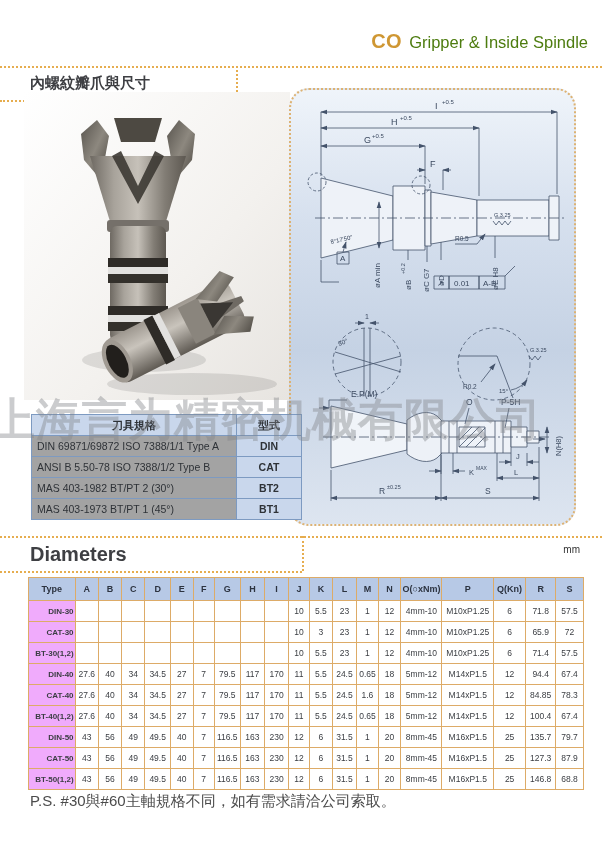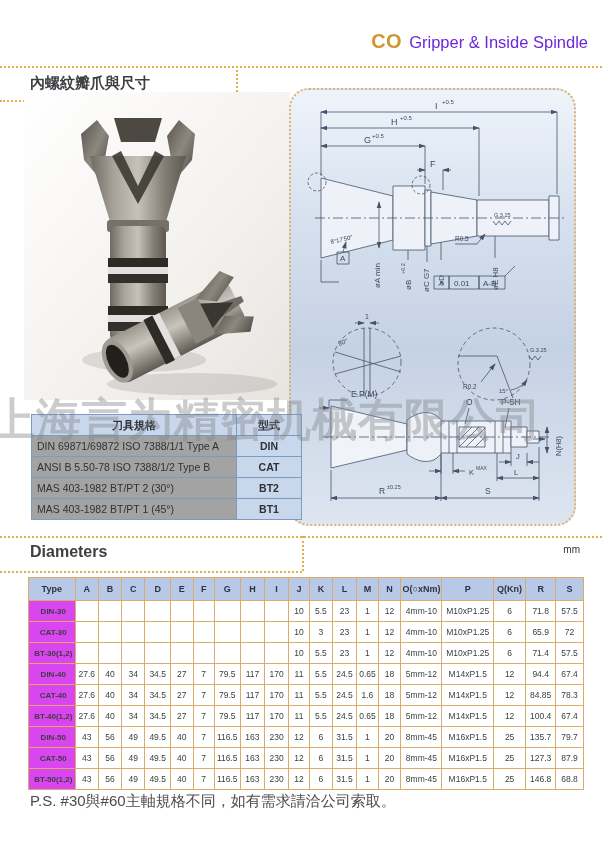--- a/index.html
+++ b/index.html
@@ -2,34 +2,34 @@
 <html><head>
 <meta charset="utf-8">
 <style>
   html,body{margin:0;padding:0;background:#ffffff;}
   .page{position:relative;width:602px;height:855px;background:#ffffff;overflow:hidden;
         font-family:"Liberation Sans",sans-serif;color:#3a3c40;}
 
   
   .brand{position:absolute;top:30px;right:14px;white-space:nowrap;}
   .brand .logo{color:#cf9733;font-weight:bold;font-size:20px;letter-spacing:.5px;}
-  .brand .title{color:#6d28d9;font-size:16.5px;margin-left:7px;}
+  .brand .title{color:#4d7c0f;font-size:16.5px;margin-left:7px;}
 
   
   .hrule{position:absolute;height:0;border-top:2px dotted #e6ad4f;}
   .vrule{position:absolute;width:0;border-left:2px dotted #e6ad4f;}
   #rule-top{top:66px;left:0;width:602px;}
   #rule-title-bottom{top:100px;left:0;width:236px;}
   #rule-title-vert{top:66px;left:236px;height:34px;}
   #rule-diam-top{top:536px;left:0;width:602px;}
   #rule-diam-bottom{top:571px;left:0;width:302px;}
   #rule-diam-vert{top:536px;left:302px;height:35px;}
 
   .section-title{position:absolute;top:74px;left:30px;font-size:15px;font-weight:bold;color:#3e3f43;}
-  .diam-title{position:absolute;top:543px;left:30px;font-size:16px;font-weight:bold;color:#3e3f43;}
+  .diam-title{position:absolute;top:543px;left:30px;font-size:20px;font-weight:bold;color:#3e3f43;}
   .unit-label{position:absolute;top:544px;left:538px;width:42px;text-align:right;font-size:10px;color:#333;}
 
   
   .photo{position:absolute;left:24px;top:92px;width:266px;height:308px;}
 
   
   .panel{position:absolute;left:289px;top:88px;width:287px;height:438px;border:2px dotted #ddb273;
          border-radius:20px;box-sizing:border-box;
          background:linear-gradient(180deg,#eff4fa 0%,#d6e0ee 30%,#c5d2e4 60%,#dde5f0 100%);}
   .panel svg{display:block;}
@@ -45,21 +45,21 @@
 
   
   .wm{position:absolute;left:-10px;top:390px;width:640px;font-size:45px;font-weight:bold;
       color:rgba(130,133,138,.42);letter-spacing:1px;white-space:nowrap;z-index:6;pointer-events:none;}
 
   
   .diam{position:absolute;left:28px;top:577px;width:556px;border-collapse:collapse;table-layout:fixed;
         font-size:8.5px;color:#3a3d42;text-align:center;z-index:2;}
   .diam th,.diam td{border:1px solid #ddab67;height:20px;padding:0 1px;overflow:hidden;white-space:nowrap;}
   .diam thead th{background:#b7c9e6;font-weight:bold;font-size:9px;height:22px;color:#2c3340;}
-  .diam tbody td:first-child{background:#d946ef;font-weight:bold;text-align:center;padding-left:4px;font-size:8px;}
+  .diam tbody td:first-child{background:#f0abfc;font-weight:bold;text-align:right;padding-left:4px;font-size:8px;}
 
   .ps{position:absolute;top:792px;left:30px;font-size:15px;color:#4b4b4b;}
 
   
   .tech line,.tech path,.tech polygon,.tech rect,.tech circle{vector-effect:non-scaling-stroke;}
   .tech text{font-family:"Liberation Sans",sans-serif;fill:#3c4a60;}
 </style>
 </head>
 <body>
 
@@ -304,21 +304,21 @@
         </tr>
         <tr>
           <td>ANSI B 5.50-78 ISO 7388/1/2 Type B</td>
           <td>CAT</td>
         </tr>
         <tr>
           <td>MAS 403-1982 BT/PT 2 (30°)</td>
           <td>BT2</td>
         </tr>
         <tr>
-          <td>MAS 403-1982 BT/PT 1 (45°)</td>
+          <td>MAS 403-1973 BT/PT 1 (45°)</td>
           <td>BT1</td>
         </tr>
       </tbody>
   </table>
 
   <div class="wm">上海言为精密机械有限公司</div>
 
   <div class="hrule" id="rule-diam-top"></div>
   <div class="hrule" id="rule-diam-bottom"></div>
   <div class="vrule" id="rule-diam-vert"></div>

